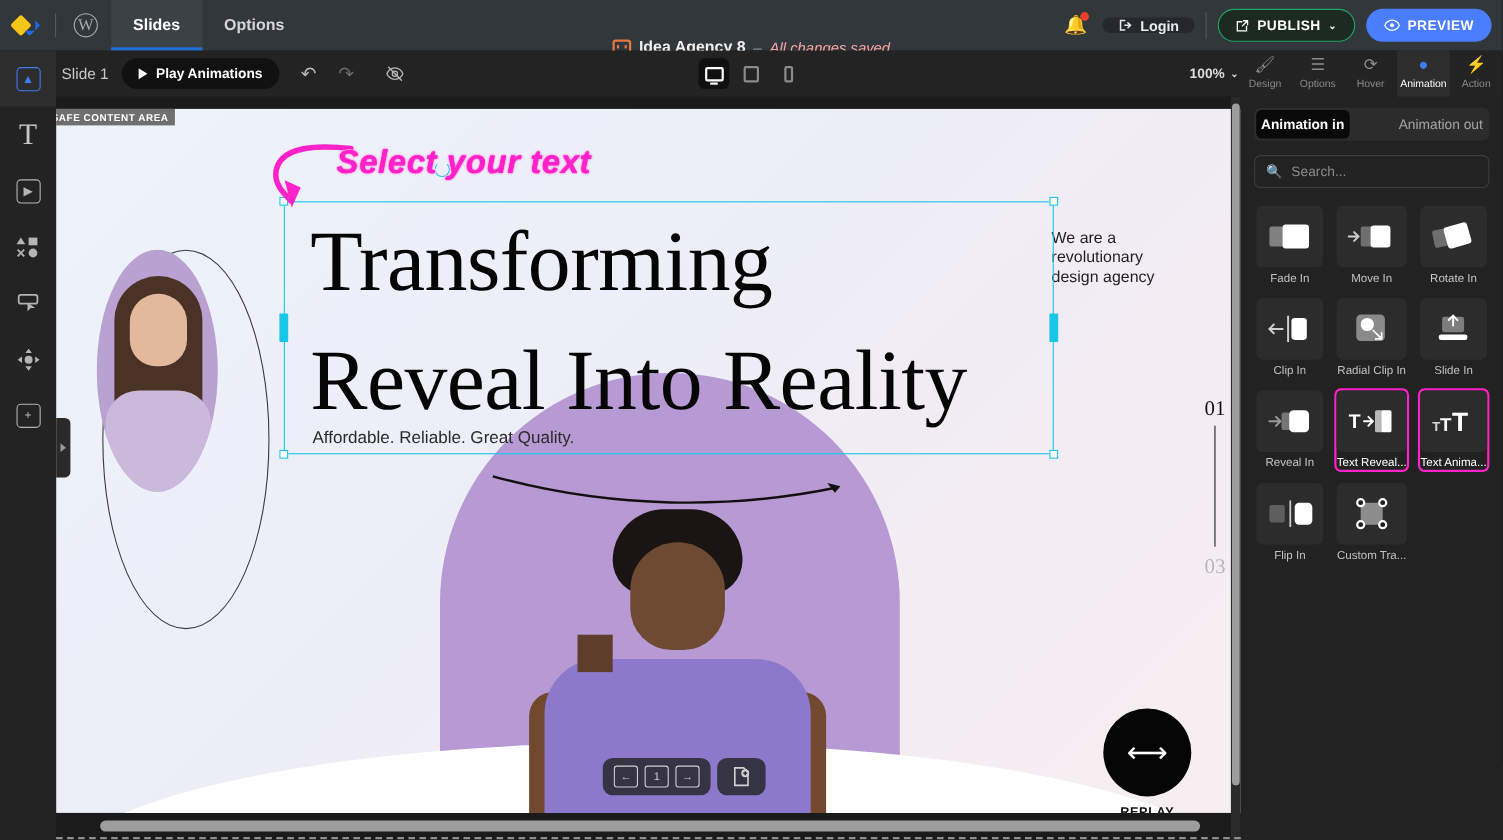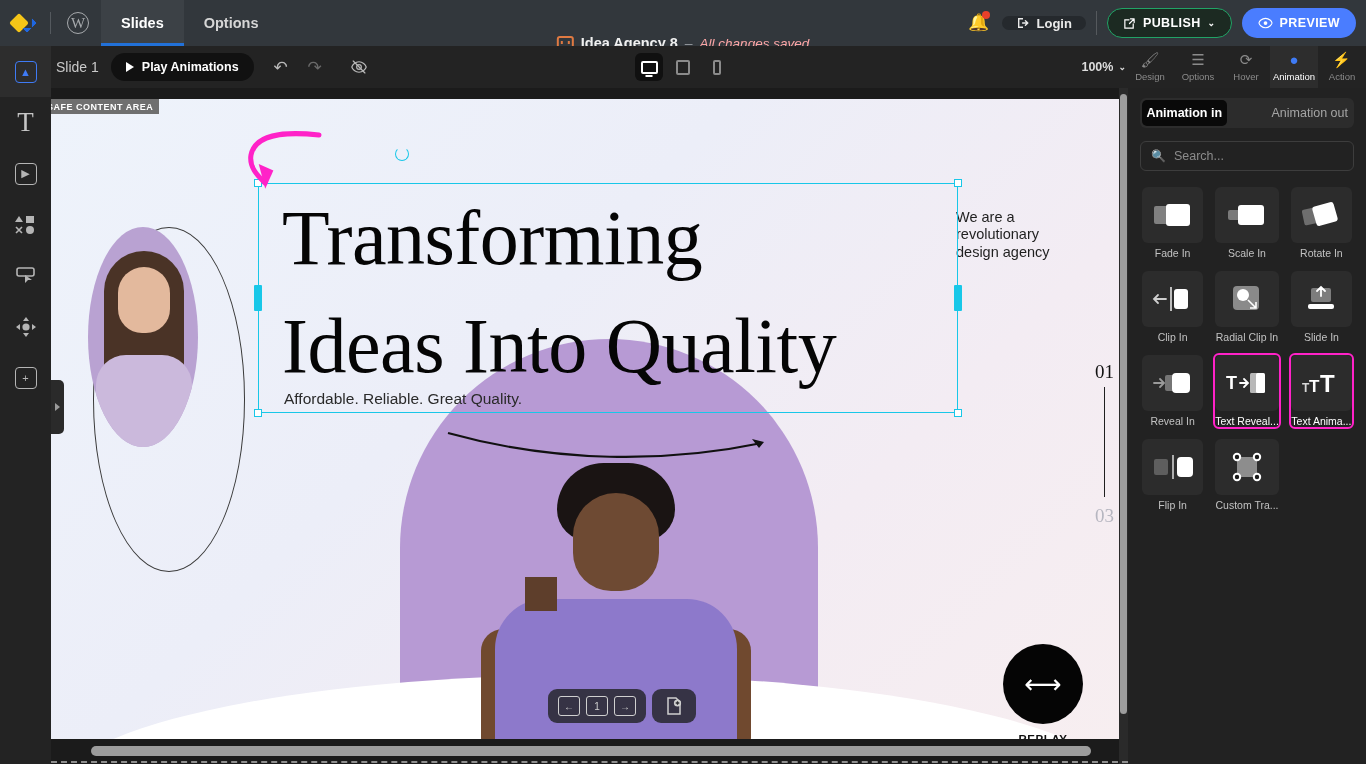--- a/index.html
+++ b/index.html
@@ -555,21 +555,21 @@
           </span>
       </div>
 
       <svg class="curve-arrow" width="330" height="40" viewBox="0 0 330 40">
         <path d="M2 4 C 110 34, 220 34, 316 14" stroke="#111" stroke-width="2.2" fill="none"></path>
         <path d="M318 13 l-12 -3 l7 9 z" fill="#111"></path>
       </svg>
 
       <div class="headline">
         <div>Transforming</div>
-        <div>Ideas Into Quality</div>
+        <div>Reveal Into Reality</div>
       </div>
 
       <div class="subline">Affordable. Reliable. Great Quality.</div>
       <div class="sidetext">We are a revolutionary design agency</div>
       <div class="num01">01</div>
       <div class="vline"></div>
       <div class="num03">03</div>
 
       <div class="rot-icon"></div>
       <div class="selbox">
@@ -578,20 +578,21 @@
         <span class="h-sq h-bl"></span>
         <span class="h-sq h-br"></span>
         <span class="h-mid h-ml"></span>
         <span class="h-mid h-mr"></span>
       </div>
 
       <svg class="annot-arrow" width="82" height="68" viewBox="0 0 82 68">
         <path d="M78 8 C 40 4, 14 8, 10 28 C 8 40, 16 48, 24 56" stroke="#ff22c8" stroke-width="5" fill="none" stroke-linecap="round"></path>
         <path d="M28 60 L12 40 L28 40 Z" fill="#ff22c8" transform="rotate(24 22 52)"></path>
       </svg>
+      <div class="annot-text">Select your text</div>
 
       <div class="safe-label">SAFE CONTENT AREA</div>
 
       <div class="replay">
         <div class="replay-circle">⟷</div>
         <div class="replay-label">REPLAY</div>
       </div>
 
       <div class="slidenav">
         <div class="sn-group">
@@ -642,30 +643,31 @@
       <div class="anim-cell">
         <div class="anim-thumb">
           <svg width="42" height="26" viewBox="0 0 42 26">
               <rect x="2" y="4" width="16" height="18" rx="2" fill="#808080"></rect>
               <rect x="14" y="2" width="24" height="22" rx="3" fill="#fff"></rect>
             </svg>
         </div>
         <span class="anim-name">Fade In</span>
       </div>
 
-
-      <div class="anim-cell">
-        <div class="anim-thumb">
-          <svg width="42" height="26" viewBox="0 0 42 26">
-              <rect x="2" y="8" width="12" height="10" rx="2" fill="#7a7a7a"></rect>
-              <rect x="12" y="3" width="26" height="20" rx="3" fill="#fff"></rect>
-            </svg>
-        </div>
-        <span class="anim-name">Scale In</span>
-      </div>
+      <div class="anim-cell">
+        <div class="anim-thumb">
+          <svg width="44" height="26" viewBox="0 0 44 26">
+              <path d="M1 13h8M6 9l4 4-4 4" stroke="#cfcfcf" stroke-width="1.8" fill="none" stroke-linecap="round"></path>
+              <rect x="12" y="4" width="12" height="18" rx="2" fill="#6f6f6f"></rect>
+              <rect x="21" y="3" width="18" height="20" rx="3" fill="#fff"></rect>
+            </svg>
+        </div>
+        <span class="anim-name">Move In</span>
+      </div>
+
 
       <div class="anim-cell">
         <div class="anim-thumb">
           <svg width="42" height="28" viewBox="0 0 42 28">
               <rect x="3" y="7" width="18" height="16" rx="2" fill="#6e6e6e" transform="rotate(-12 12 15)"></rect>
               <rect x="14" y="3" width="22" height="20" rx="3" fill="#fff" transform="rotate(-16 25 13)"></rect>
             </svg>
         </div>
         <span class="anim-name">Rotate In</span>
       </div>

